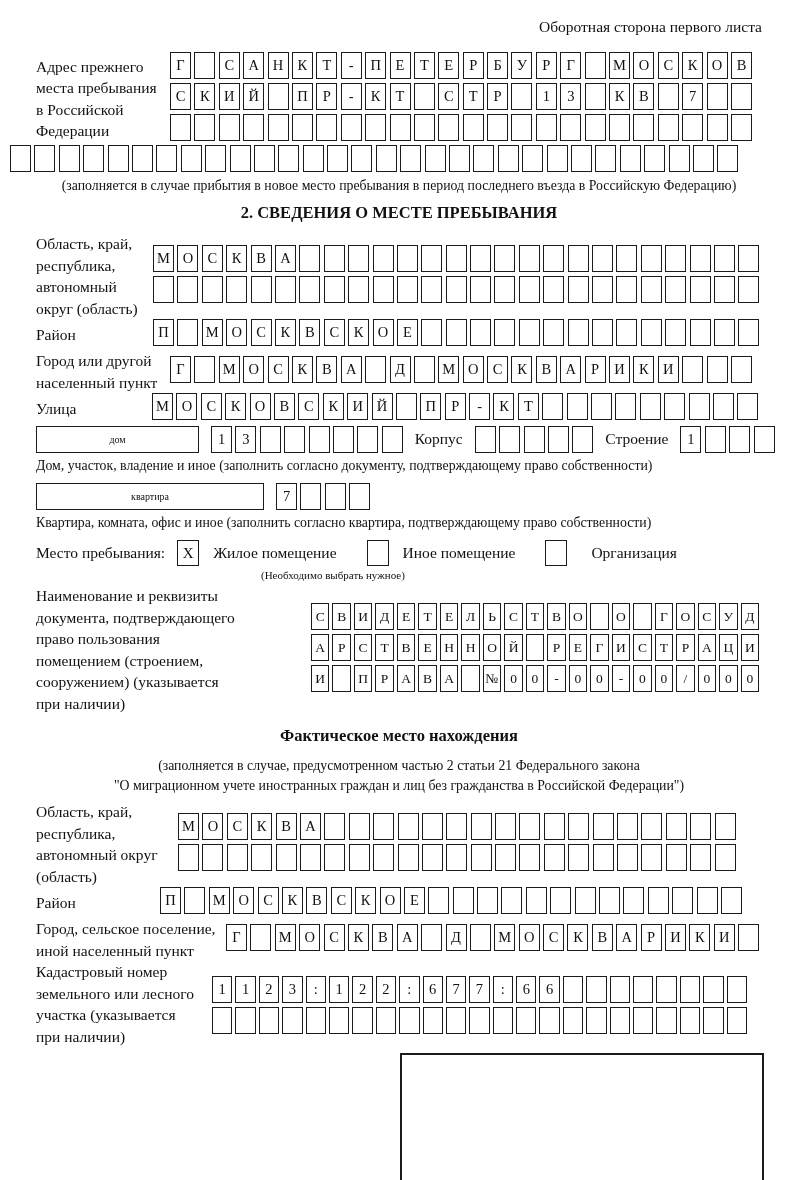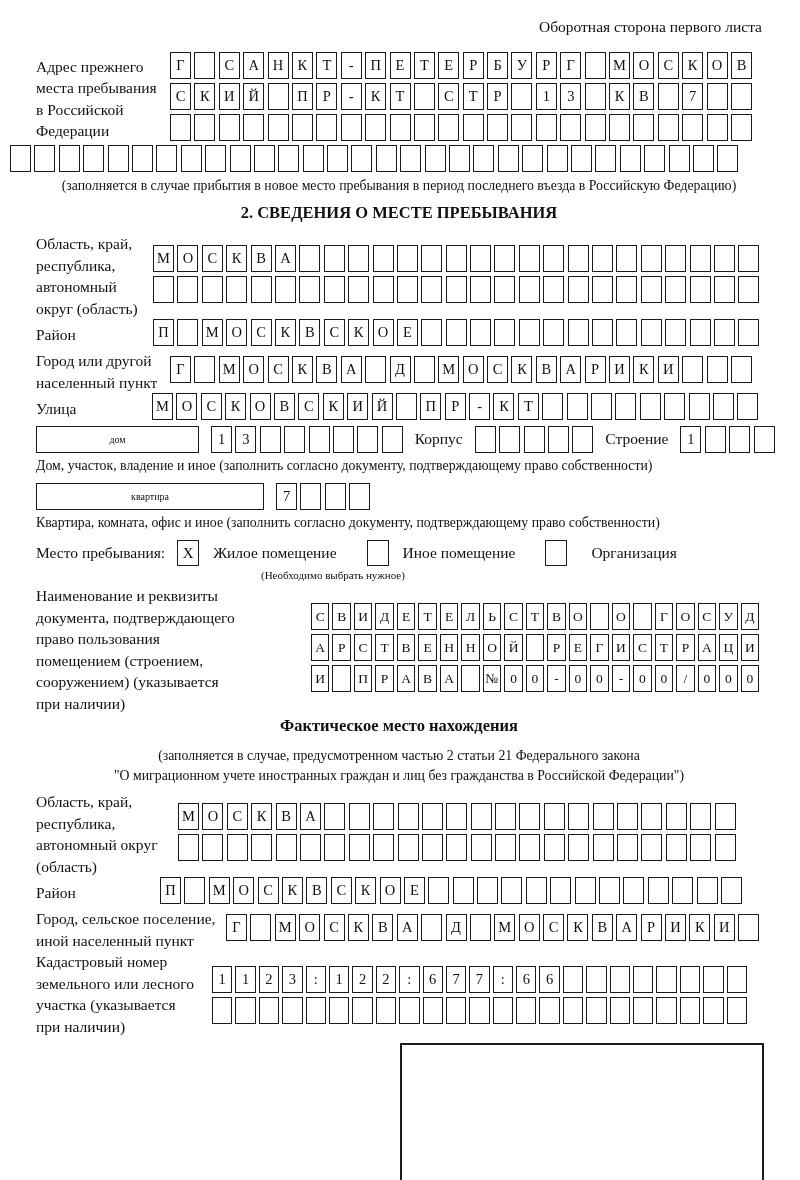--- a/index.html
+++ b/index.html
@@ -54,21 +54,21 @@
     display: inline-flex; align-items: center; justify-content: center; font-size: 15px;
   }
   .stay-note { margin-left: 225px; font-size: 11px; margin-top: 1px; margin-bottom: 4px; }
 
   .act-note { text-align: center; font-size: 13.8px; line-height: 19.5px; margin-bottom: 6px; }
 
   .stampbox {
     margin-left: 364px; width: 364px; height: 172px;
     border: 2px solid #1b1b1b; margin-top: 6px;
   }
-  .mt2 { margin-top: 2px; } .mt4 { margin-top: 4px; } .mt6 { margin-top: 6px; }
+  .mt2 { margin-top: 12px; } .mt4 { margin-top: 4px; } .mt6 { margin-top: 6px; }
 </style>
 </head>
 <body>
 
 <div class="page">
 
   <div class="header-right">Оборотная сторона первого листа</div>
 
   <div class="fieldblock">
     <div class="label w134">Адрес прежнего
@@ -386,21 +386,21 @@
 
   <div class="inline-row">
     <div class="widebox kv">квартира</div>
     <div class="boxrow" style="margin-bottom:0">
         <span class="cell">7</span>
         <span class="cell"></span>
         <span class="cell"></span>
         <span class="cell"></span>
       </div>
   </div>
-  <div class="caption">Квартира, комната, офис и иное (заполнить согласно документу, подтверждающему право собственности)</div>
+  <div class="caption">Квартира, комната, офис и иное (заполнить согласно квартира, подтверждающему право собственности)</div>
 
   <div class="stay-row">
     <span>Место пребывания:</span>
     <span class="checkbox" style="margin-left:12px">X</span>
     <span style="margin-left:14px">Жилое помещение</span>
     <span class="checkbox" style="margin-left:30px"></span>
     <span style="margin-left:14px">Иное помещение</span>
     <span class="checkbox" style="margin-left:30px"></span>
     <span style="margin-left:24px">Организация</span>
   </div>

